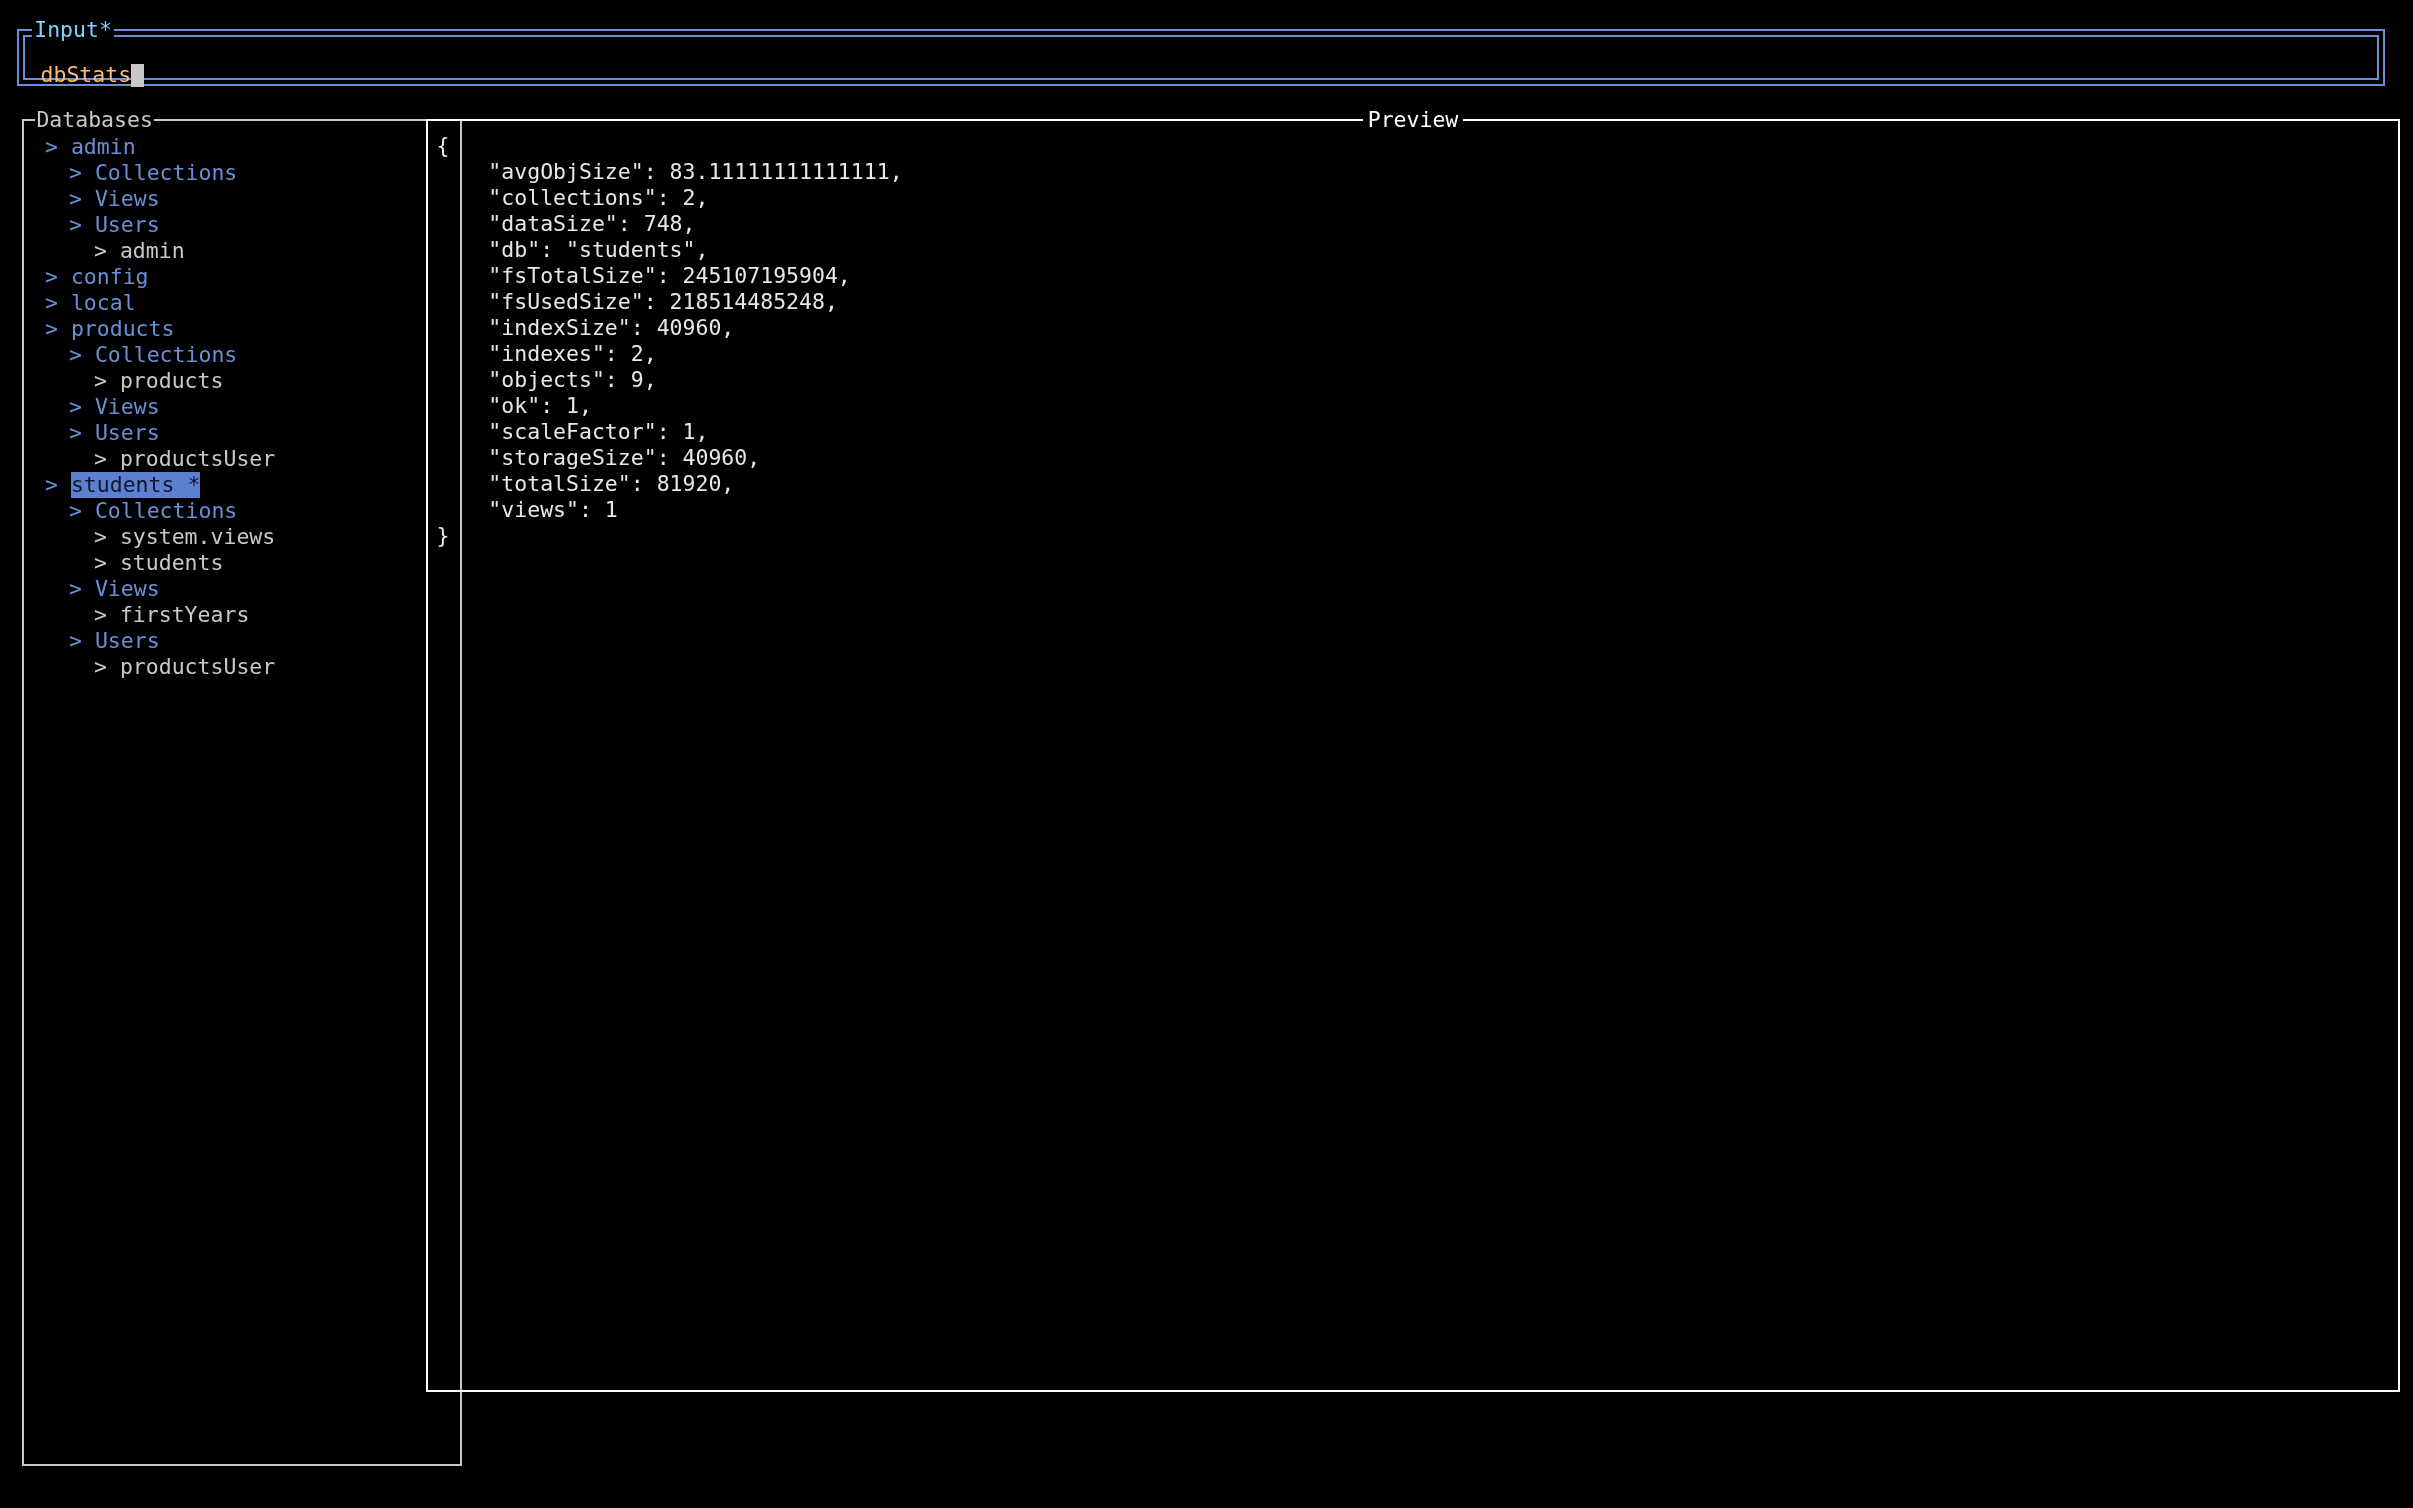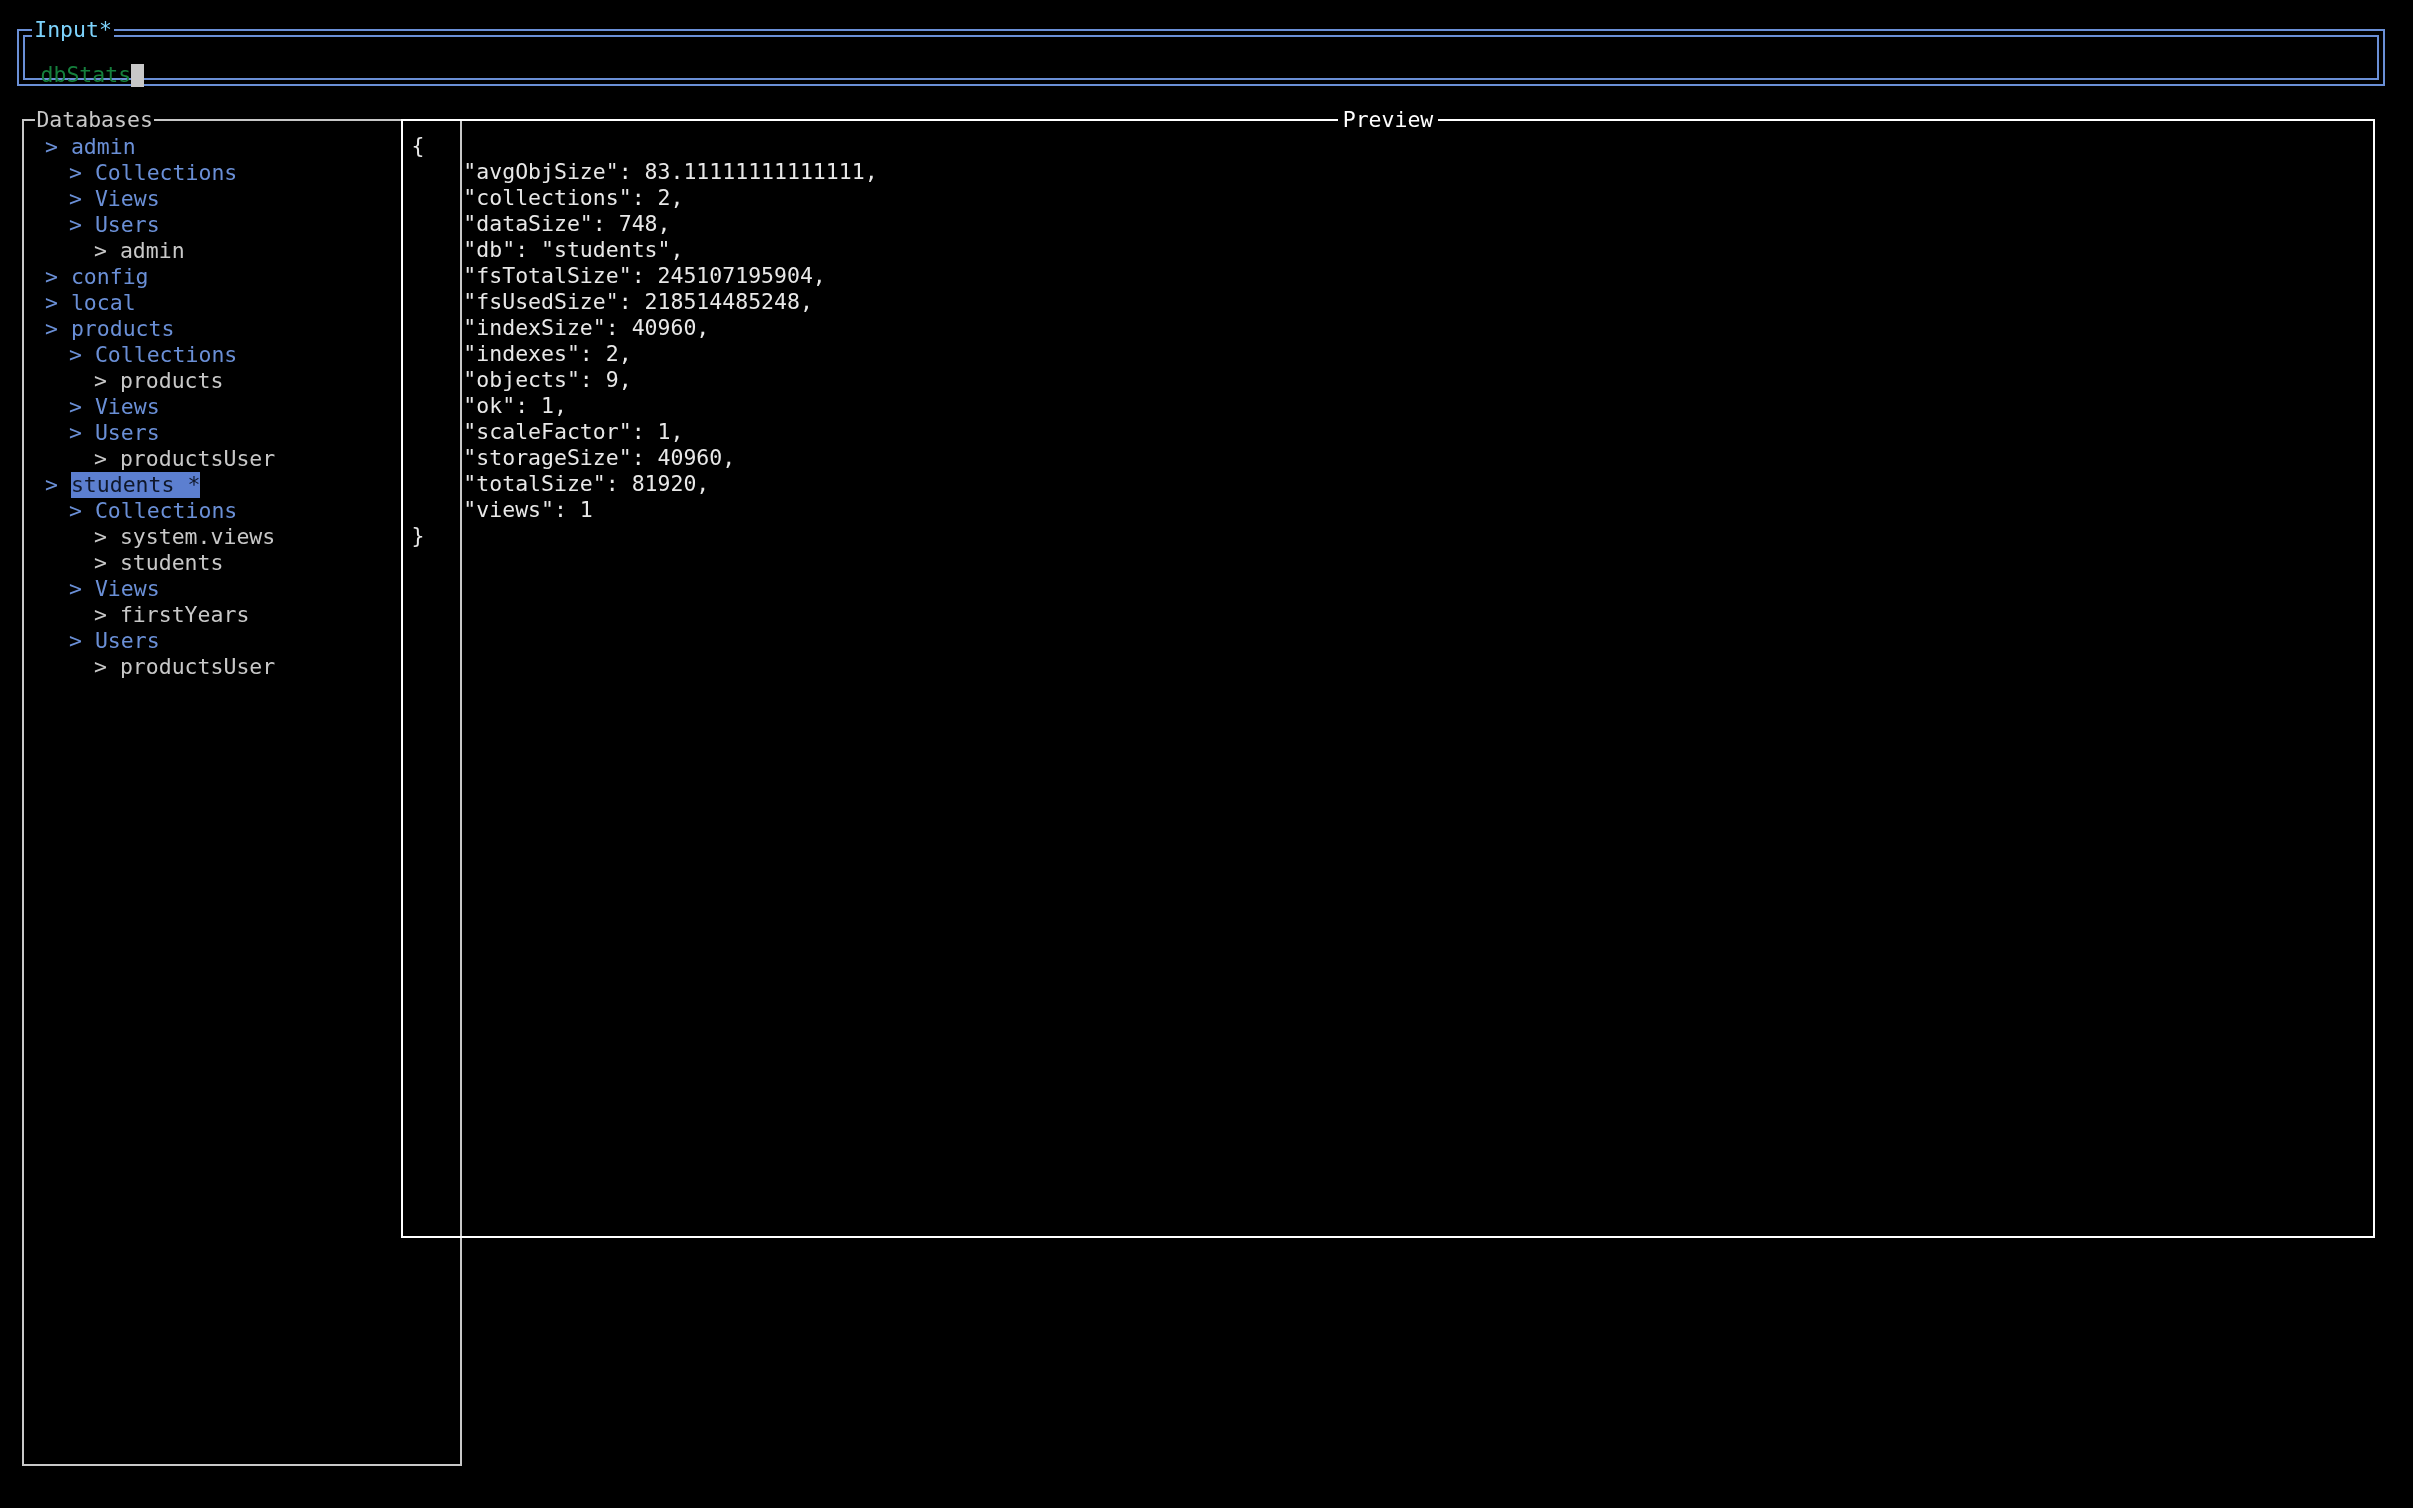--- a/index.html
+++ b/index.html
@@ -49,21 +49,21 @@
   }
   #input-value-row {
     position: absolute;
     left: 21.5px;
     top: 31px;
     display: flex;
     align-items: center;
     z-index: 3;
   }
   #input-value {
-    color: #15803d;
+    color: #fdba74;
     font-size: 21.5px;
     line-height: 26px;
     white-space: pre;
   }
   #input-cursor {
     display: inline-block;
     width: 13px;
     height: 23px;
     background: #c8c8c8;
   }
@@ -122,24 +122,24 @@
     background: #5c7fd0;
     color: #0f172a;
   }
   .ind0 { padding-left: 10px; }
   .ind1 { padding-left: 34px; }
   .ind2 { padding-left: 59px; }
 
   
   #preview-panel {
     position: absolute;
-    left: 401px;
+    left: 426px;
     top: 119px;
     width: 1974px;
-    height: 1119px;
+    height: 1273px;
     border: 2.2px solid #ffffff;
     box-sizing: border-box;
     padding-left: 8px;
   }
   #preview-title {
     position: absolute;
     left: 0;
     right: 0;
     top: -13.6px;
     text-align: center;

